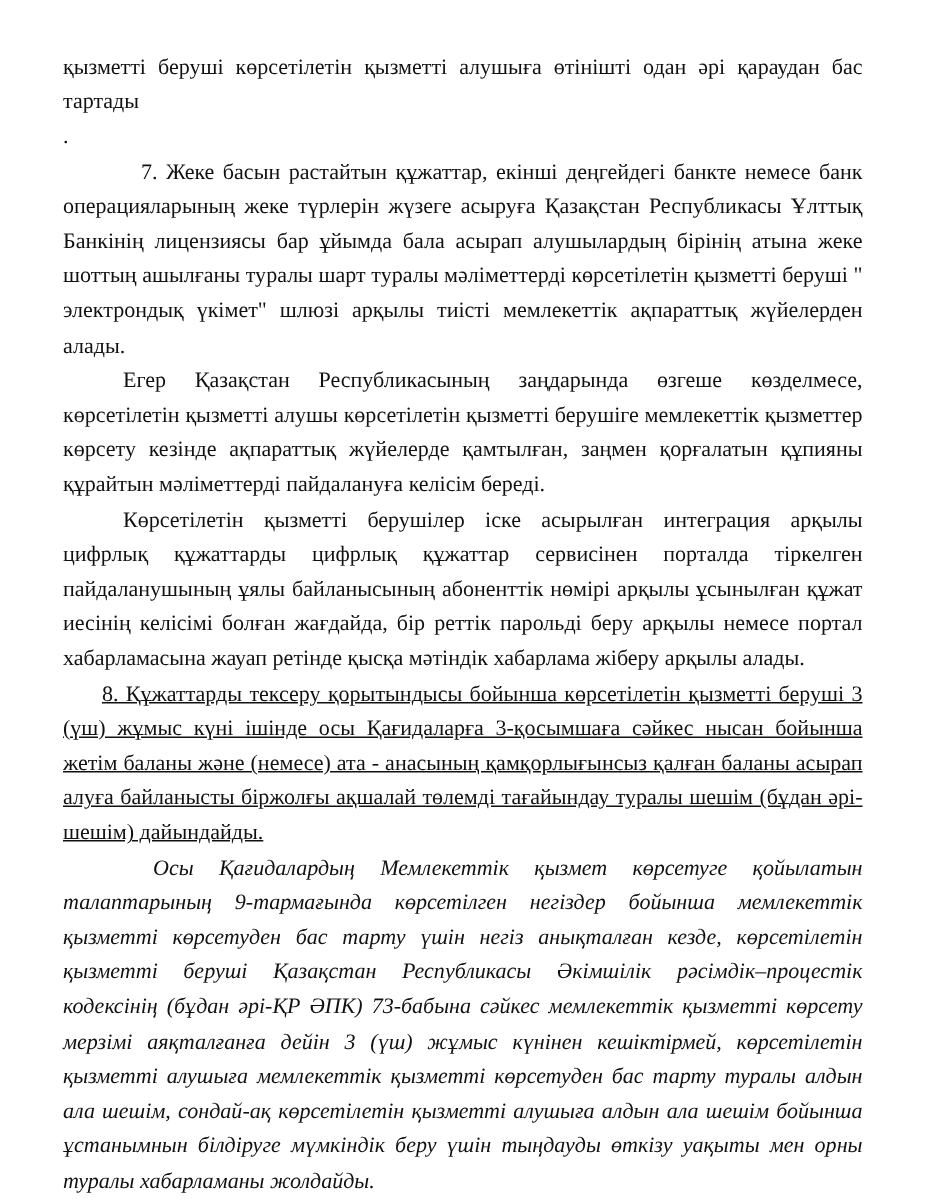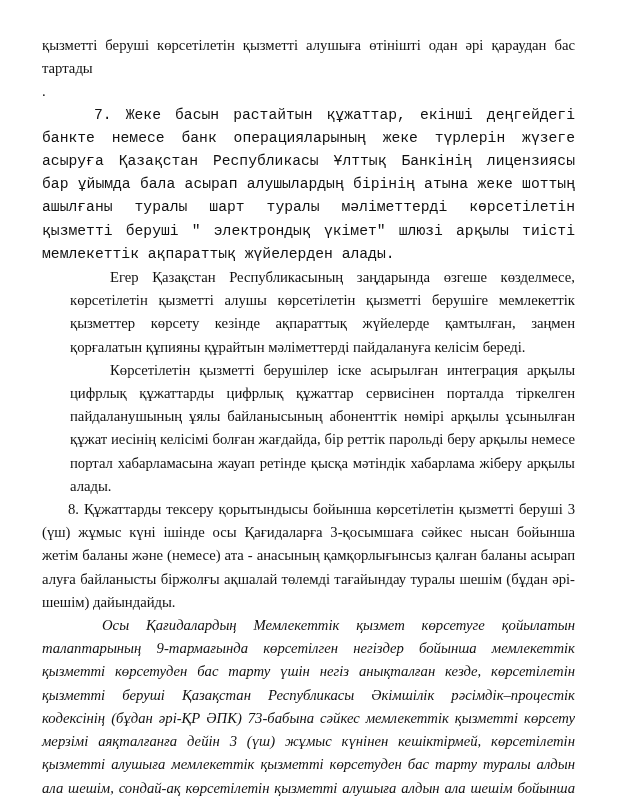--- a/index.html
+++ b/index.html
@@ -34,28 +34,27 @@
     text-justify: inter-word;
     color: #111111;
     -webkit-font-smoothing: antialiased;
   }
   
   p.cont {
     text-indent: 0;
   }
   p.ind-lg {
     text-indent: 52px;
-    font-family: Liberation Mono, monospace;
   }
   p.ind-md {
     text-indent: 40px;
-    margin-left: 28px;
   }
   p.ind-sm {
     text-indent: 26px;
+    text-decoration: underline;
   }
   p.ind-xl {
     text-indent: 60px;
     font-style: italic;
   }
   .orphan-dot {
     margin: 0;
     font-size: 14.7px;
     line-height: 23.2px;
     color: #111111;

